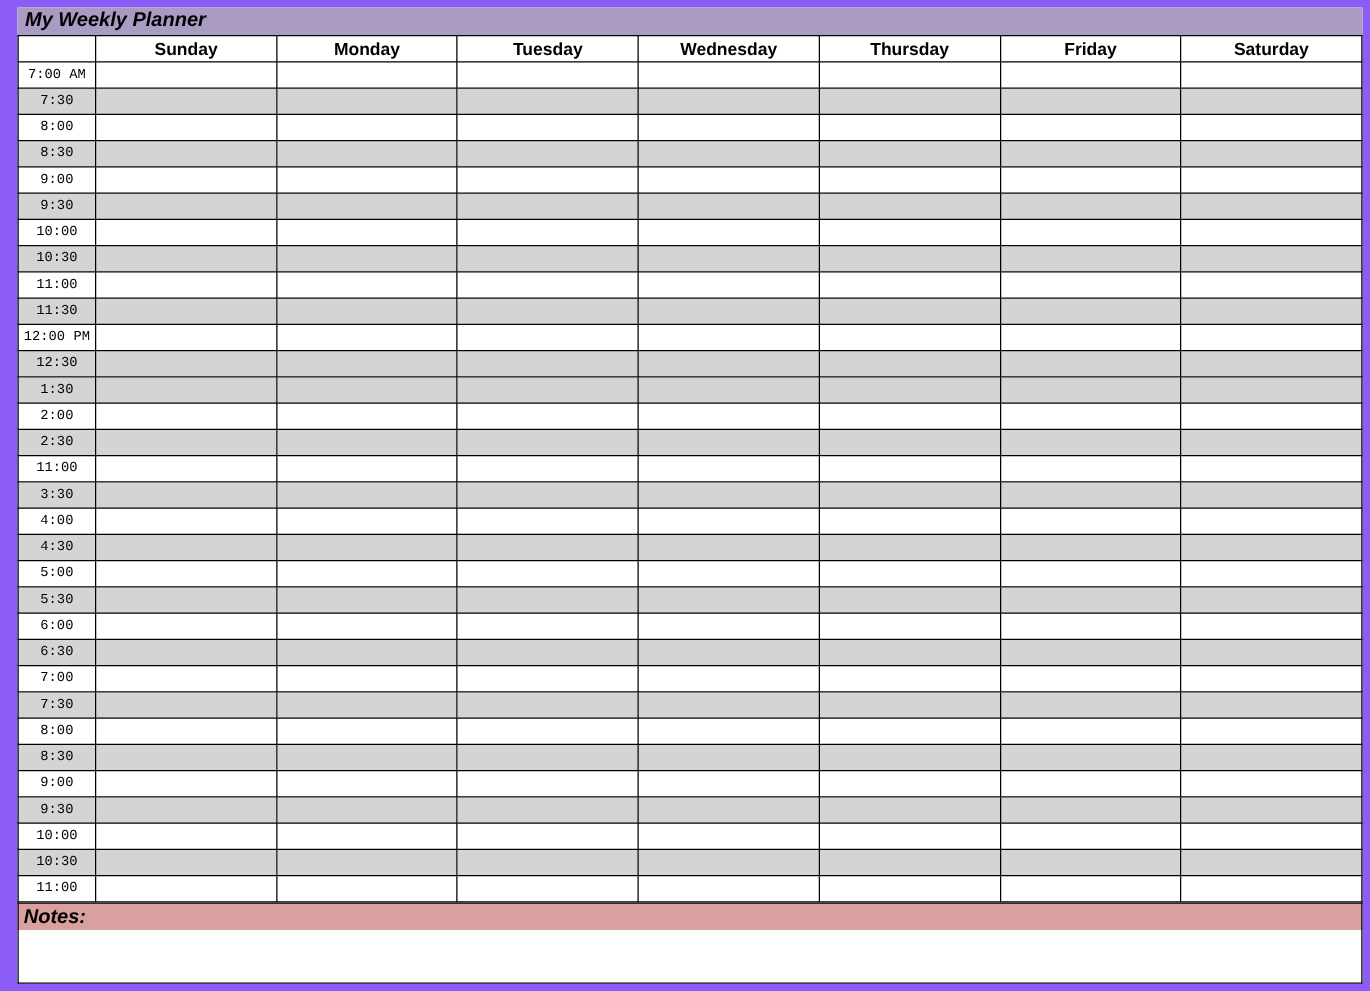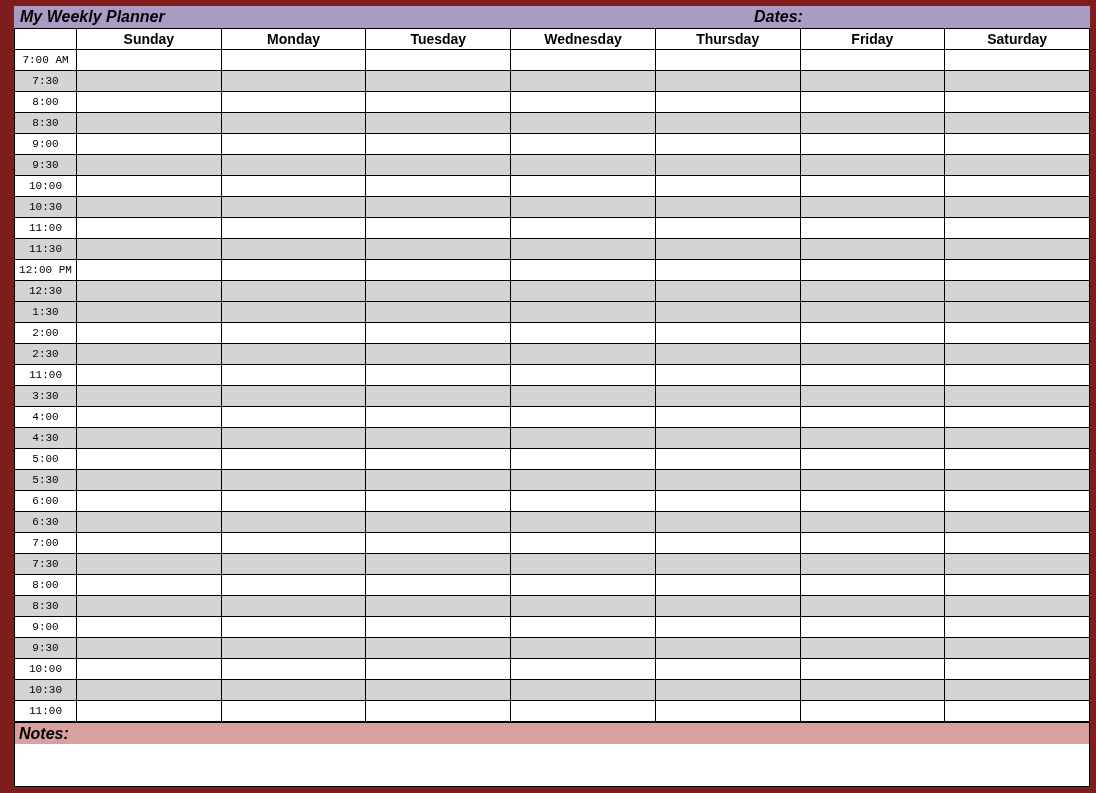--- a/index.html
+++ b/index.html
@@ -5,21 +5,21 @@
   * { box-sizing: border-box; }
   body {
     margin: 0;
     padding: 0;
     font-family: Arial, Helvetica, sans-serif;
     background: #fff;
   }
   .frame {
     width: 1096px;
     height: 793px;
-    background: #7f1d1d;
+    background: #8b5cf6;
     padding: 6px 6px 6px 14px;
     position: relative;
   }
   .inner {
     background: #fff;
     width: 100%;
     height: 100%;
     display: flex;
     flex-direction: column;
   }
@@ -101,21 +101,20 @@
   }
 </style>
 </head>
 <body>
 
 <div class="frame">
   <div class="inner">
 
     <div class="header-row">
       <div class="header-title">My Weekly Planner</div>
-      <div class="header-dates-label">Dates:</div>
     </div>
 
     <table class="planner">
       <thead>
         <tr>
           <th class="corner"></th>
           <th class="day">Sunday</th>
           <th class="day">Monday</th>
           <th class="day">Tuesday</th>
           <th class="day">Wednesday</th>

